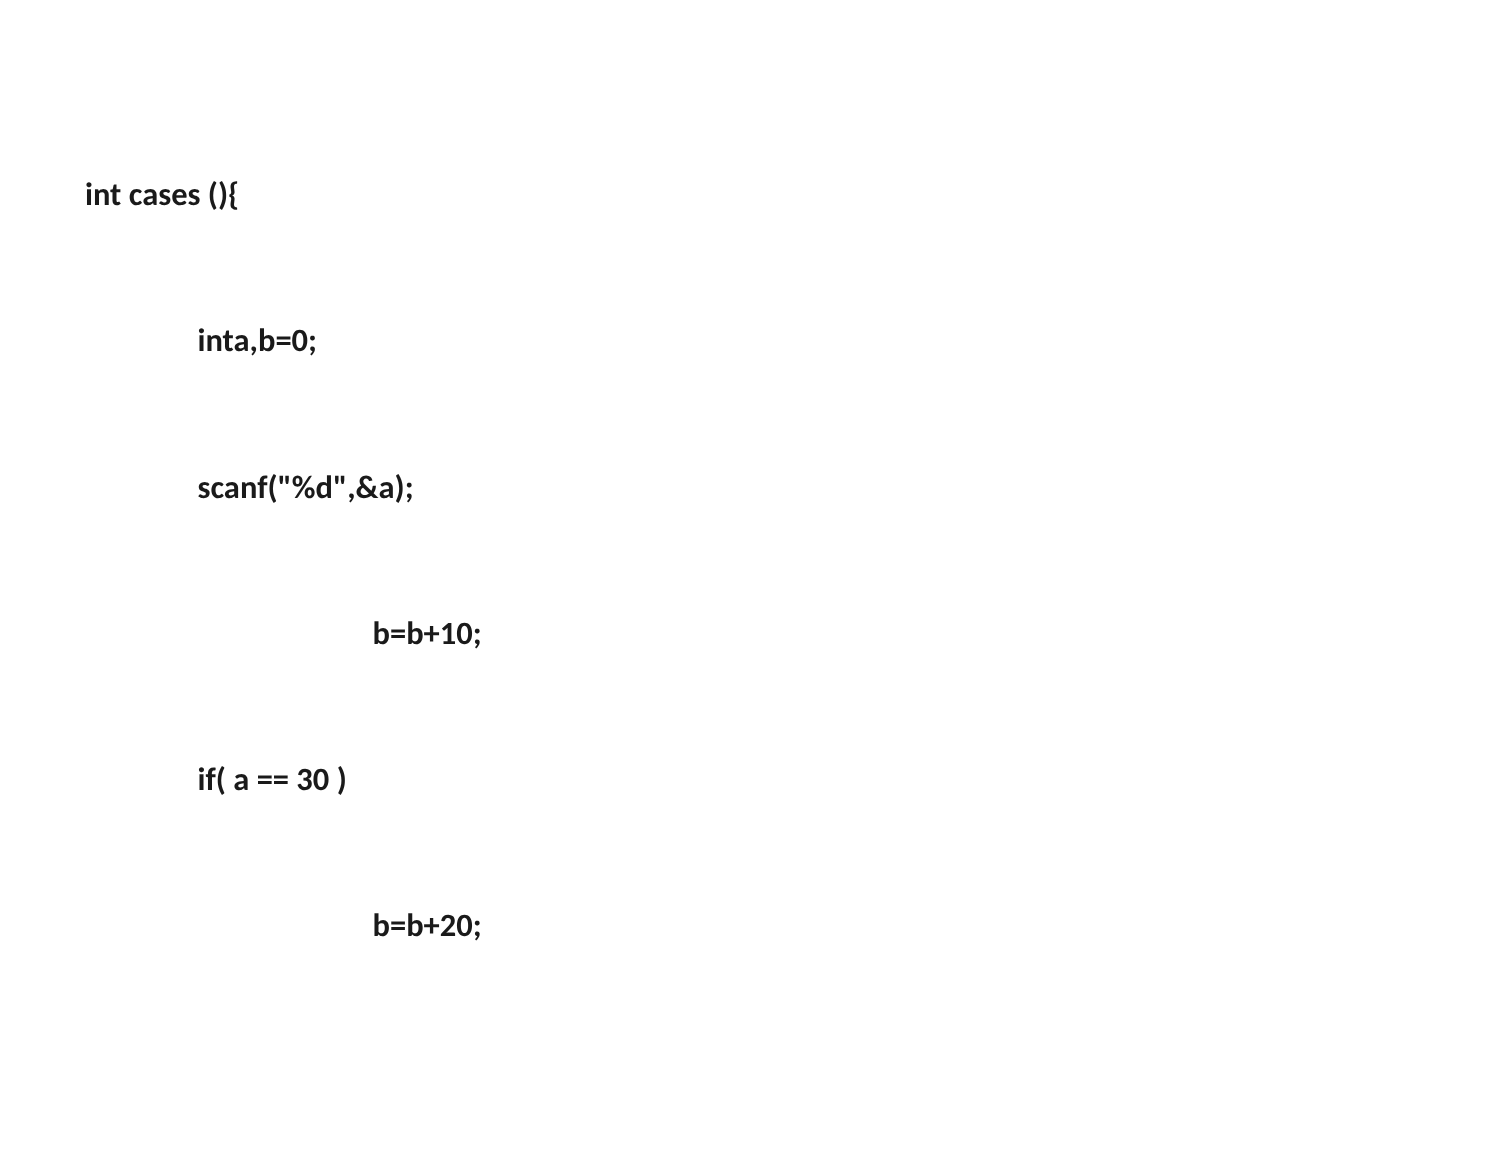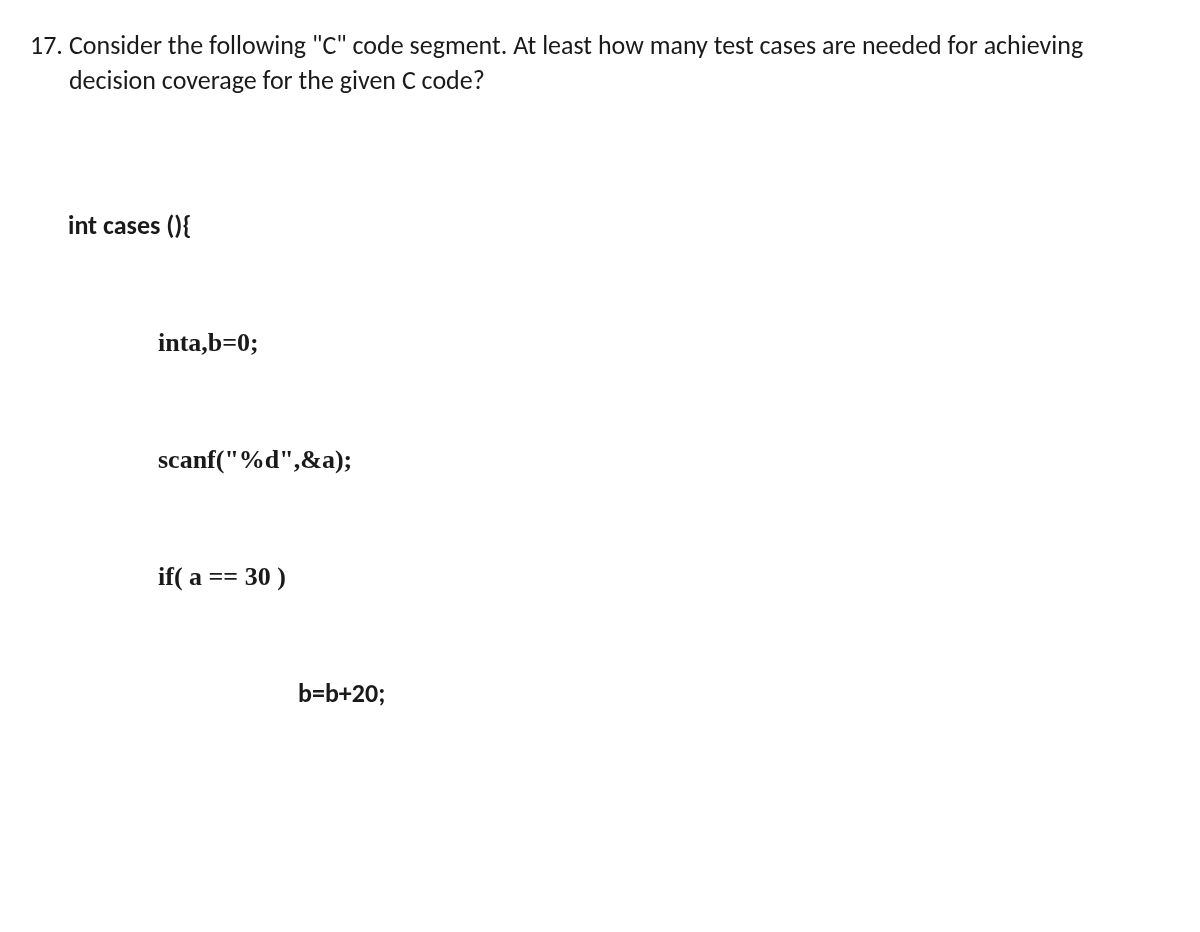--- a/index.html
+++ b/index.html
@@ -28,37 +28,34 @@
   }
   .code-block {
     margin-top: 30px;
     margin-left: 38px;
     font-family: Calibri, "Segoe UI", Arial, sans-serif;
     font-size: 26px;
     font-weight: 700;
     line-height: 1.5;
     white-space: pre;
   }
-  .indent1 { padding-left: 90px; font-family: Liberation Serif, serif; }
+  .indent1 { padding-left: 90px; }
   .indent2 { padding-left: 230px; }
 </style>
 </head>
 <body>
 
 <div class="page">
 
-  <div class="question-row">
-    <div class="qnum">17.</div>
-    <div class="qtext">Consider the following "C" code segment. At least how many test cases are needed for achieving decision coverage for the given C code?</div>
-  </div>
 
   <div class="code-block">
     <div>int cases (){</div>
     <div class="indent1">inta,b=0;</div>
     <div class="indent1">scanf("%d",&amp;a);</div>
+    <div class="indent2">b=b+10;</div>
     <div class="indent1">if( a == 30 )</div>
     <div class="indent2">b=b+20;</div>
     
     
     
     
     
     
     
   </div>

